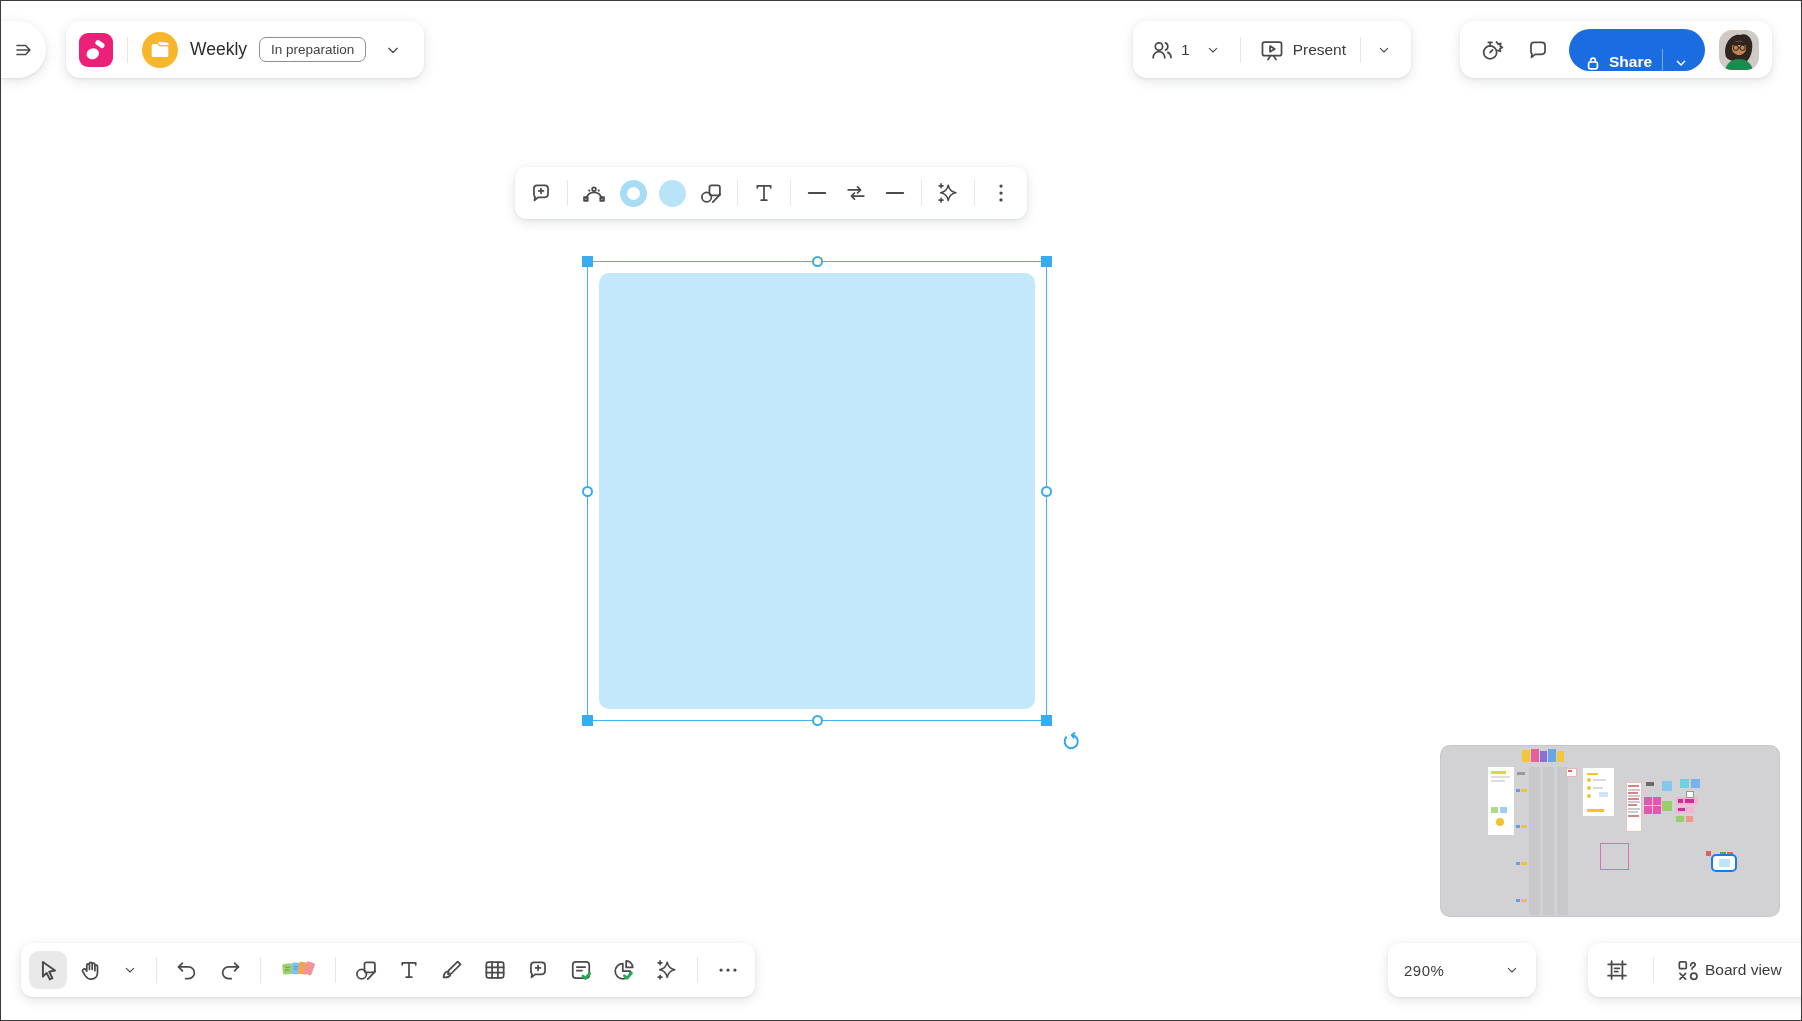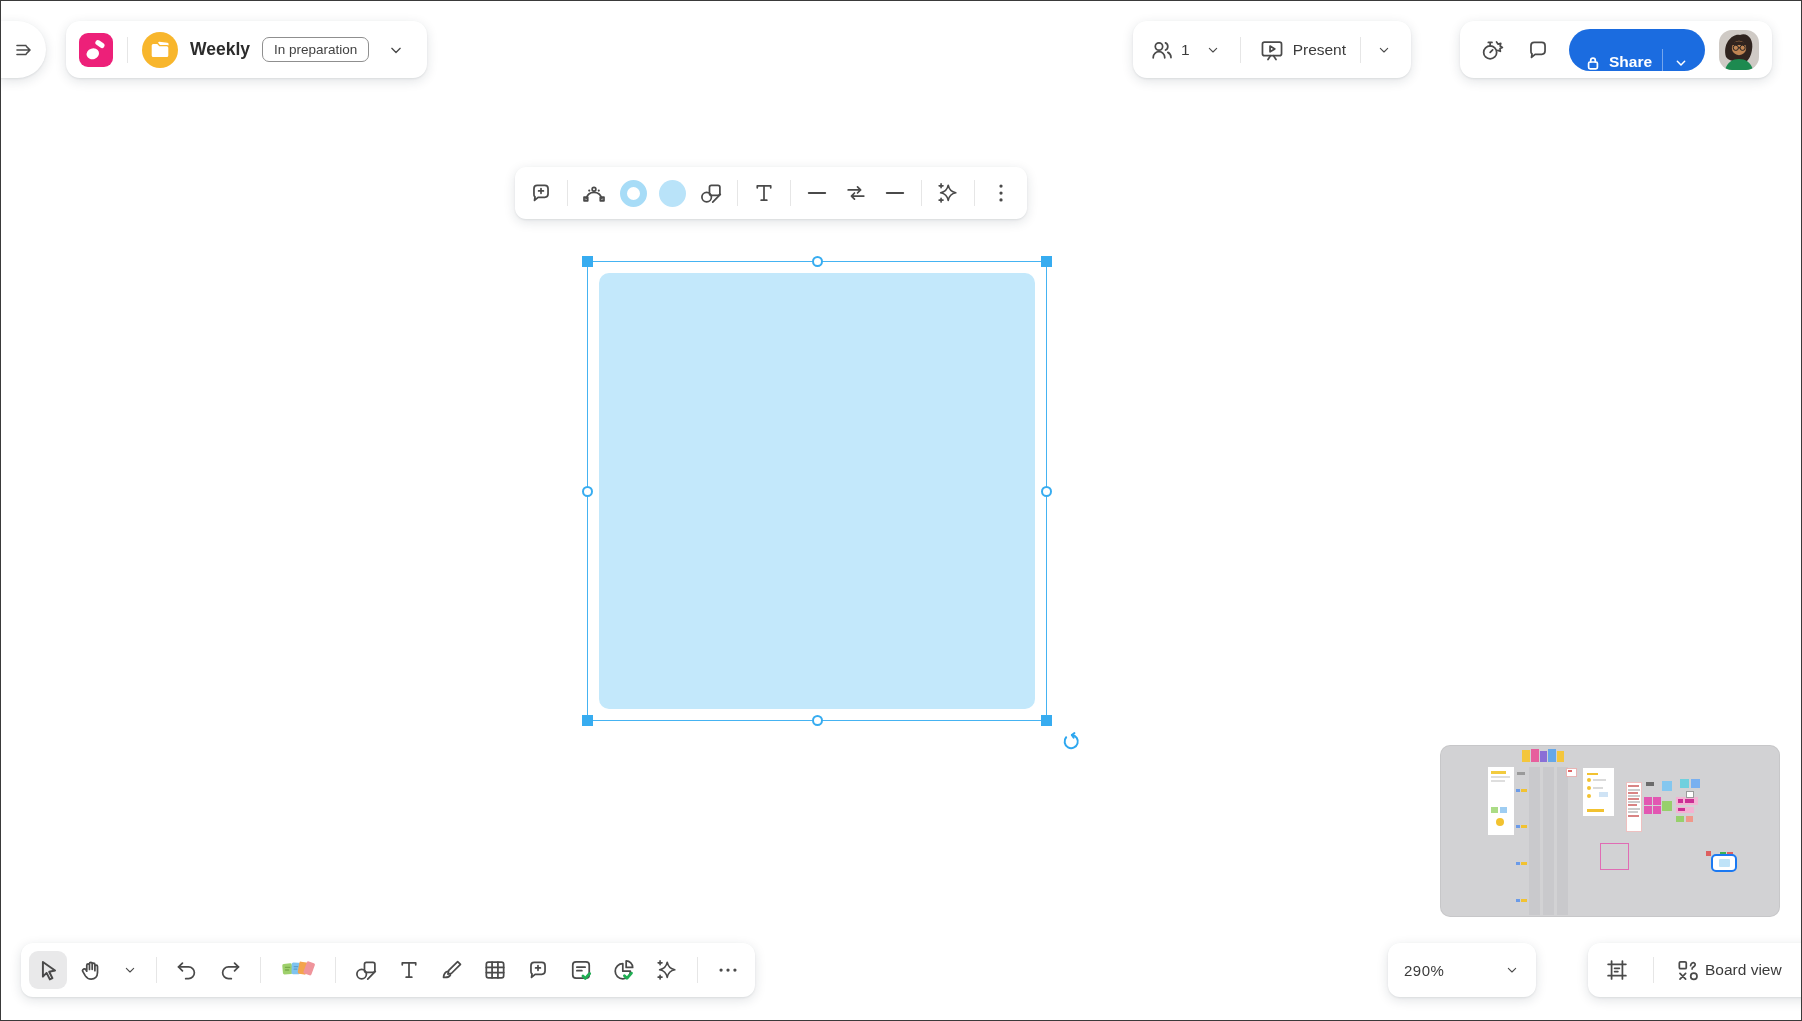--- a/index.html
+++ b/index.html
@@ -14,21 +14,21 @@
   }
   .ibtn{width:38px;height:38px;border-radius:9px;display:flex;align-items:center;justify-content:center;cursor:pointer;flex:0 0 auto}
   .ibtn.active{background:#e9e9ea}
   .ic{stroke:#4a4a4a;fill:none;stroke-width:1.6;stroke-linecap:round;stroke-linejoin:round}
   .s26{width:26px;height:26px}.s24{width:24px;height:24px}.s20{width:20px;height:20px}.s16{width:16px;height:16px}
   .vdiv{width:1px;height:26px;background:#e6e6e6;margin:0 6px;flex:0 0 auto}
 
   
   .sidebar-tab{left:0;top:21px;width:46px;height:57px;border-radius:0 29px 29px 0;justify-content:flex-end;padding-right:9px;box-sizing:border-box}
   .doc-island{left:66px;top:21px;height:57px;padding:0 16px 0 13px;gap:12px}
-  .doc-title{font-size:17.5px;font-weight:700;color:#2c2c2c;cursor:text}
+  .doc-title{font-size:17.5px;font-weight:400;color:#2c2c2c;cursor:text}
   .status-badge{font-size:13.5px;color:#424242;border:1px solid #8f8f8f;border-radius:7px;padding:4px 11px;white-space:nowrap}
 
   
   .collab-island{left:1133px;top:21px;height:57px;padding:0 12px;gap:2px}
   .actions-island{left:1460px;top:21px;height:57px;padding:0 13px;gap:8px}
   .count{font-size:15.5px;color:#3b3b3b;margin:0 2px 0 2px}
   .label{font-size:15.5px;color:#3b3b3b}
   .share-btn{display:flex;align-items:flex-end;height:42px;border-radius:21px;background:#1b6ce0;color:#fff;cursor:pointer;padding:0 6px 0 16px;margin-left:4px}
   .share-btn .txt{font-size:15.5px;font-weight:700;margin:0 10px 0 8px}
   .share-div{width:1px;height:22px;background:rgba(255,255,255,.4)}

